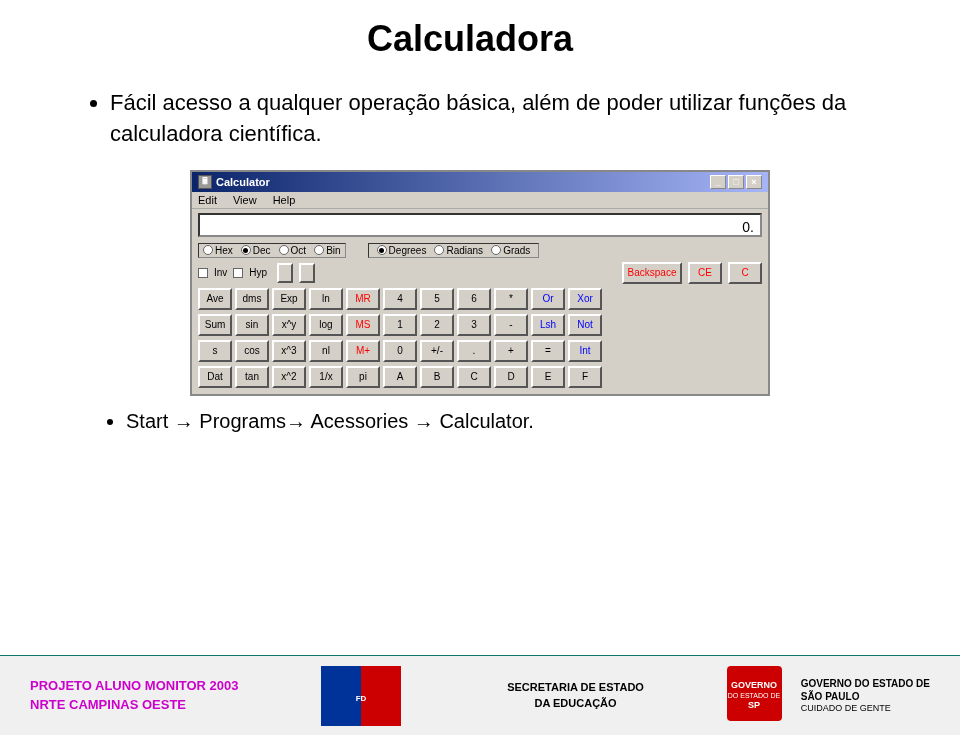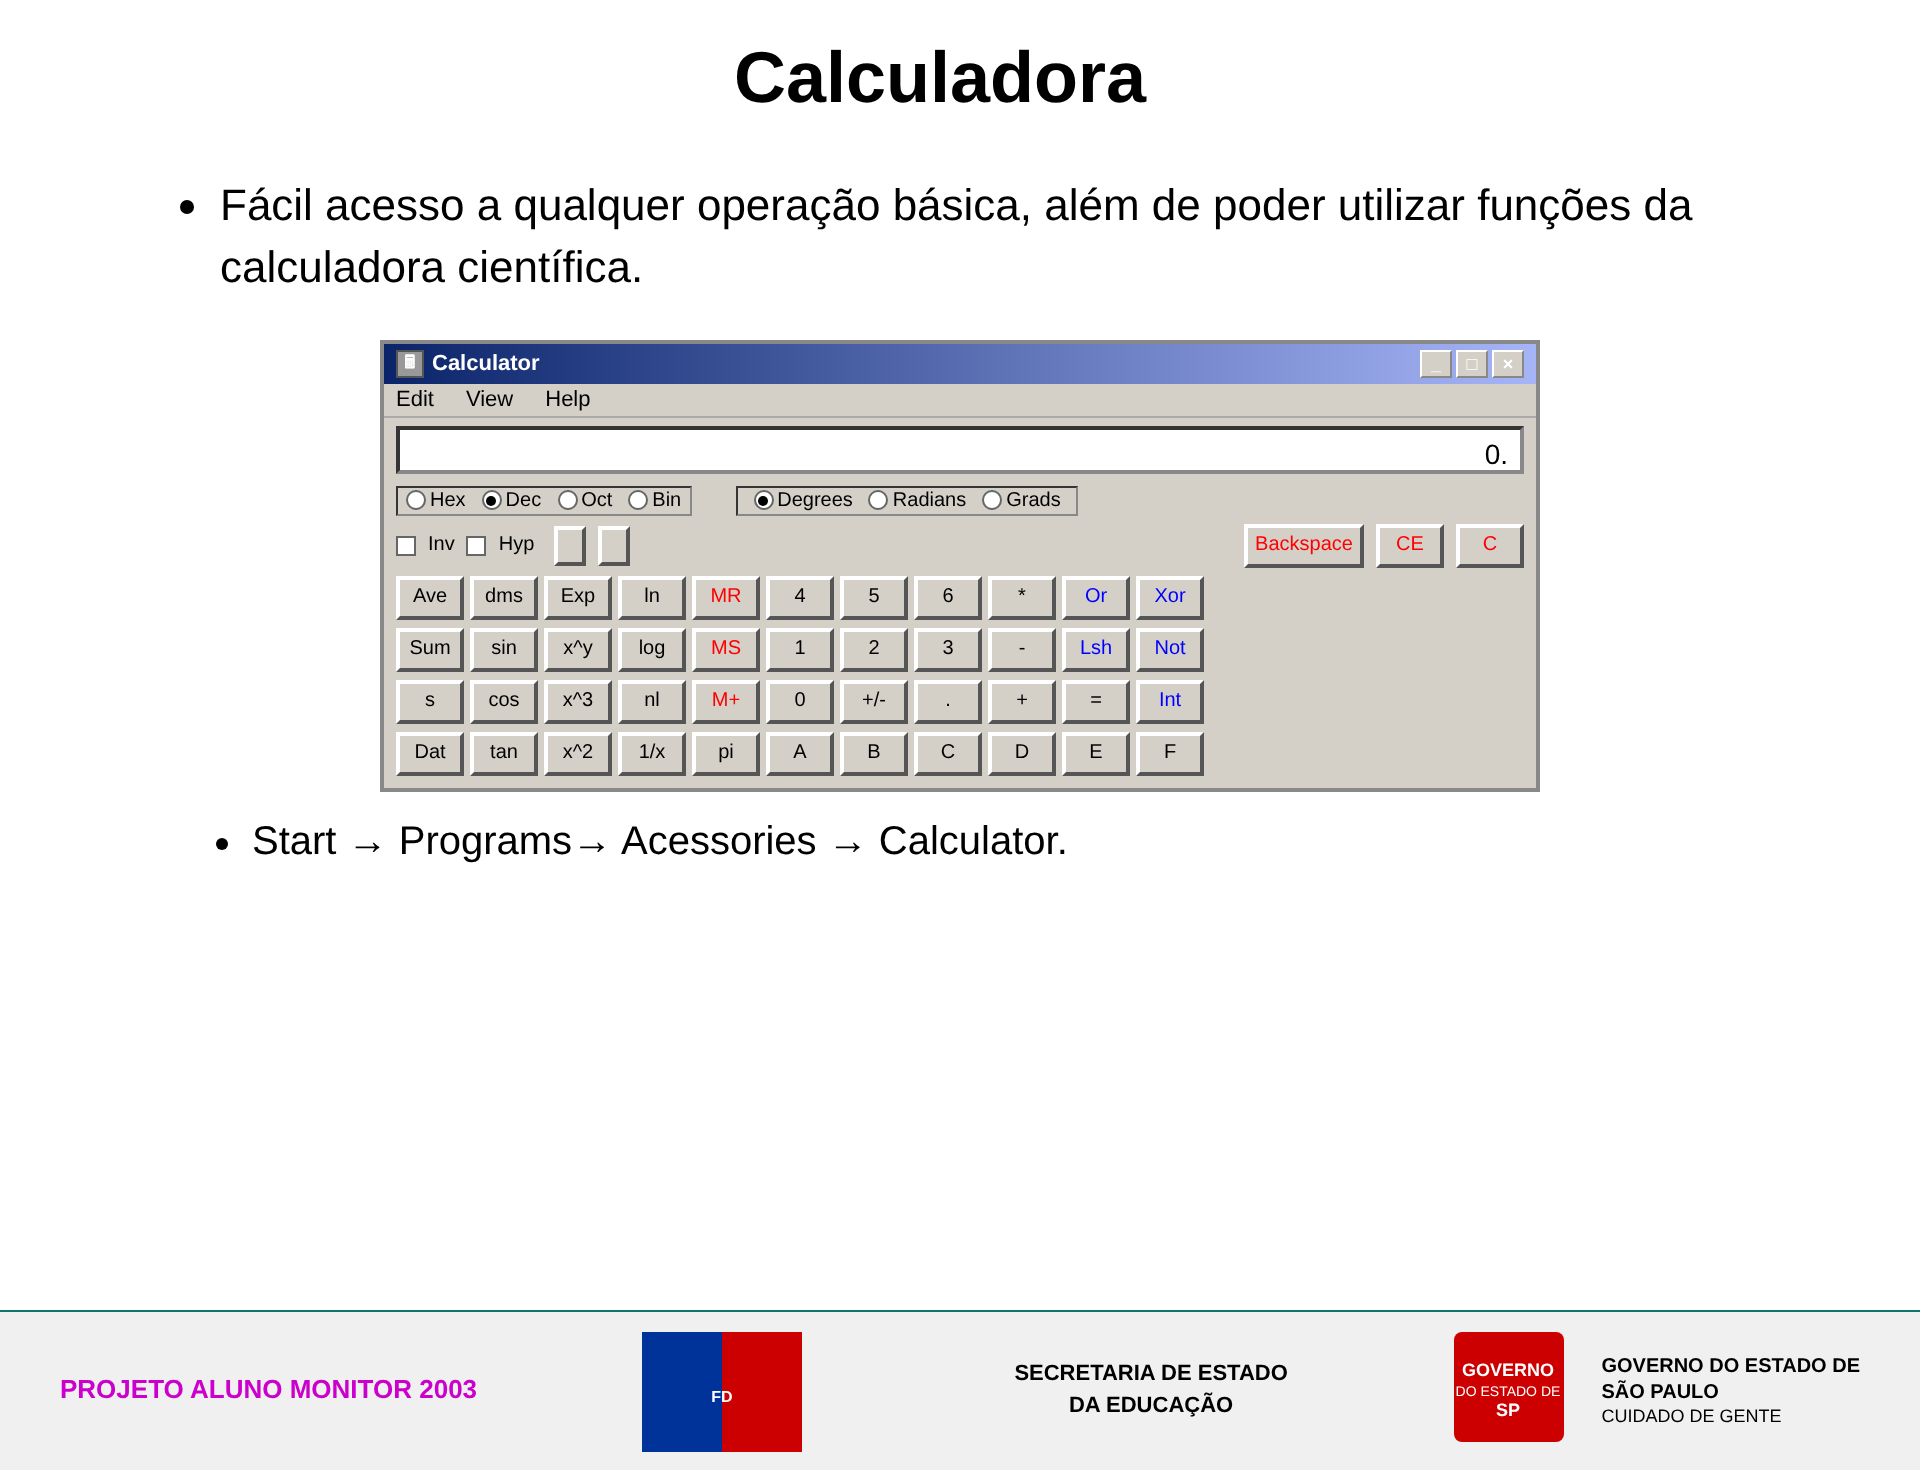--- a/index.html
+++ b/index.html
@@ -370,20 +370,21 @@
 <div class="nav-section">
   <ul style="list-style:disc; padding-left:30px;">
     <li class="nav-item">Start → Programs→ Acessories → Calculator.</li>
   </ul>
 </div>
 
 <div class="footer">
 
   <div class="footer-left">
     <div>PROJETO ALUNO MONITOR 2003</div>
+    <div>NRTE CAMPINAS OESTE</div>
   </div>
 
   <div style="display:flex; align-items:center; gap:4px;">
     <div style="width:103px; height:60px; position:relative; overflow:hidden;">
       <svg width="80" height="60" viewBox="0 0 80 60">
         <rect x="0" y="0" width="40" height="60" fill="#003399"></rect>
         <rect x="40" y="0" width="40" height="60" fill="#cc0000"></rect>
         <text x="40" y="35" text-anchor="middle" fill="white" font-size="8" font-weight="bold">FD</text>
       </svg>
     </div>

